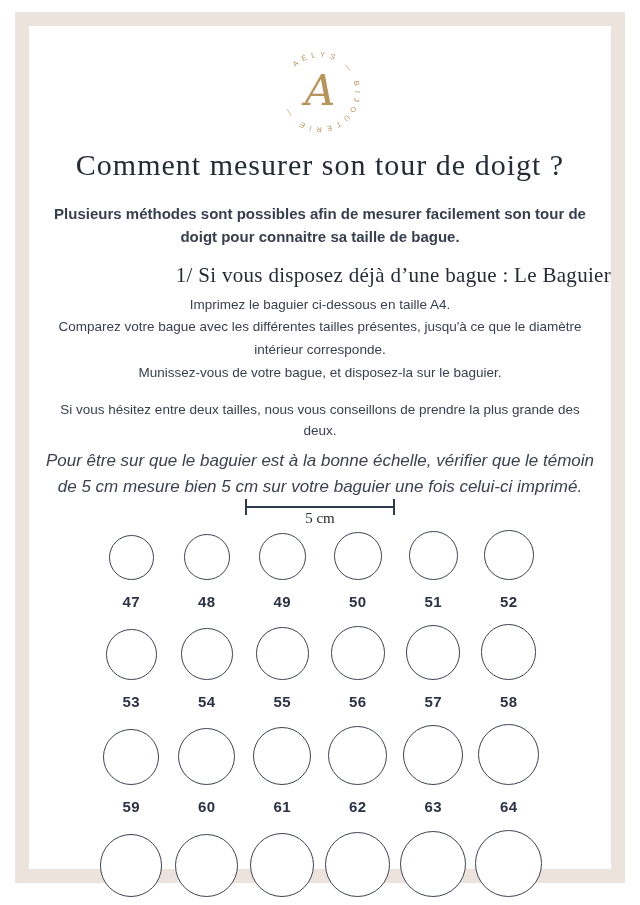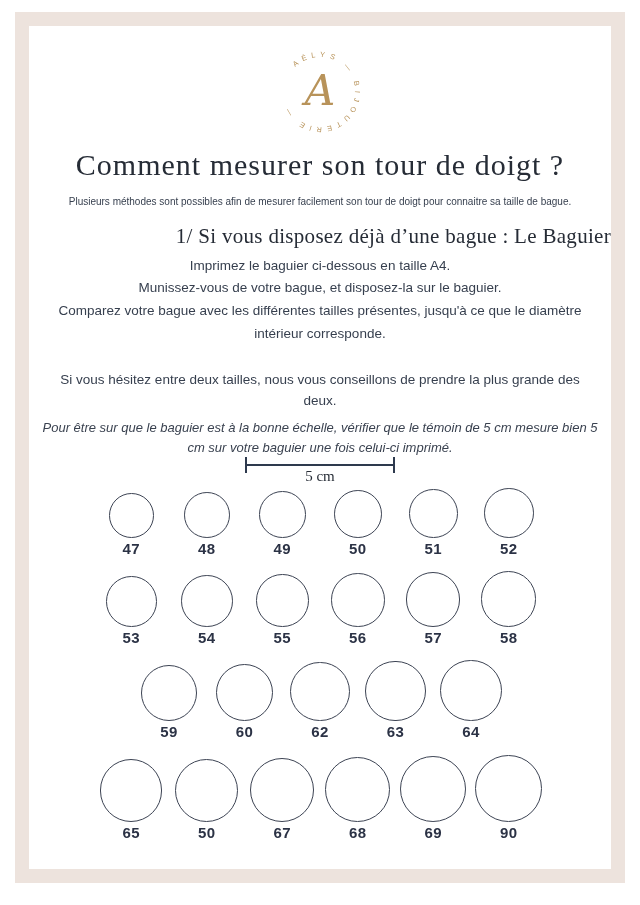--- a/index.html
+++ b/index.html
@@ -38,45 +38,46 @@
   }
   .page-title {
     font-family:"Liberation Serif", serif;
     font-weight:400;
     font-size:30px;
     letter-spacing:1px;
     color:#262c36;
     margin:10px 0 0 0;
   }
   .intro {
-    font-size:10px; line-height:1.55;
-    margin:12px auto 0; max-width:540px;
+    font-size:15px; line-height:1.55;
+    margin:20px auto 0; max-width:540px;
     color:#363f4e;
+    font-weight:bold;
   }
   .section-heading {
     font-family:"Liberation Serif", serif;
     font-weight:400;
     font-size:21px;
     letter-spacing:0.3px;
     color:#262c36;
     text-align:right;
     margin:14px 0 0 10px;
   }
   .steps {
     font-size:13.5px; line-height:1.7;
     margin:6px auto 0; max-width:548px;
     color:#363f4e;
   }
   .advice {
     font-size:13.5px; line-height:1.55;
-    margin:24px auto 0; max-width:540px;
+    margin:15px auto 0; max-width:540px;
     color:#363f4e;
   }
   .scale-note {
-    font-size:13px; font-style:italic; line-height:1.5;
+    font-size:17px; font-style:italic; line-height:1.5;
     margin:6px auto 0; max-width:560px;
     color:#3a4250;
   }
   .ruler-wrap { }
   .ruler {
     position:relative;
     width:150px; height:2px;
     background:#2e3a4e;
     margin:7px auto 0;
   }
@@ -106,21 +107,21 @@
     border:1.4px solid #3c4353;
     border-radius:50%;
     box-sizing:border-box;
     background:#ffffff;
   }
   .size-label {
     font-weight:bold;
     font-size:15px;
     letter-spacing:0.3px;
     color:#2b3245;
-    margin-top:1px;
+    margin-top:12px;
     line-height:1.3;
   }
 </style>
 </head>
 <body>
 
 <div class="frame">
   <div class="page">
 
     <svg class="logo-svg" viewBox="0 0 100 100">
@@ -134,22 +135,22 @@
     </svg>
 
     <h1 class="page-title">Comment mesurer son tour de doigt ?</h1>
 
     <p class="intro">Plusieurs méthodes sont possibles afin de mesurer facilement son tour de doigt pour connaitre sa taille de bague.</p>
 
     <h2 class="section-heading">1/ Si vous disposez déjà d’une bague : Le Baguier</h2>
 
     <div class="steps">
       <div class="step-line">Imprimez le baguier ci-dessous en taille A4.</div>
+      <div class="step-line">Comparez votre bague avec les différentes tailles présentes, jusqu'à ce que le diamètre intérieur corresponde.</div>
       <div class="step-line">Munissez-vous de votre bague, et disposez-la sur le baguier.</div>
-      <div class="step-line">Comparez votre bague avec les différentes tailles présentes, jusqu'à ce que le diamètre intérieur corresponde.</div>
     </div>
 
     <p class="advice">Si vous hésitez entre deux tailles, nous vous conseillons de prendre la plus grande des deux.</p>
 
     <p class="scale-note">Pour être sur que le baguier est à la bonne échelle, vérifier que le témoin de 5 cm mesure bien 5 cm sur votre baguier une fois celui-ci imprimé.</p>
 
     <div class="ruler-wrap">
       <div class="ruler">
         <span class="tick l"></span>
         <span class="tick r"></span>
@@ -213,20 +214,24 @@
         <div class="size-row">
           <div class="size-cell">
             <div class="ring-circle" style="width: 56.3px; height: 56.3px;"></div>
             <div class="size-label">59</div>
           </div>
           <div class="size-cell">
             <div class="ring-circle" style="width: 57.3px; height: 57.3px;"></div>
             <div class="size-label">60</div>
           </div>
           <div class="size-cell">
+            <div class="ring-circle" style="width: 58.3px; height: 58.3px;"></div>
+            <div class="size-label">61</div>
+          </div>
+          <div class="size-cell">
             <div class="ring-circle" style="width: 59.2px; height: 59.2px;"></div>
             <div class="size-label">62</div>
           </div>
           <div class="size-cell">
             <div class="ring-circle" style="width: 60.2px; height: 60.2px;"></div>
             <div class="size-label">63</div>
           </div>
           <div class="size-cell">
             <div class="ring-circle" style="width: 61.1px; height: 61.1px;"></div>
             <div class="size-label">64</div>

